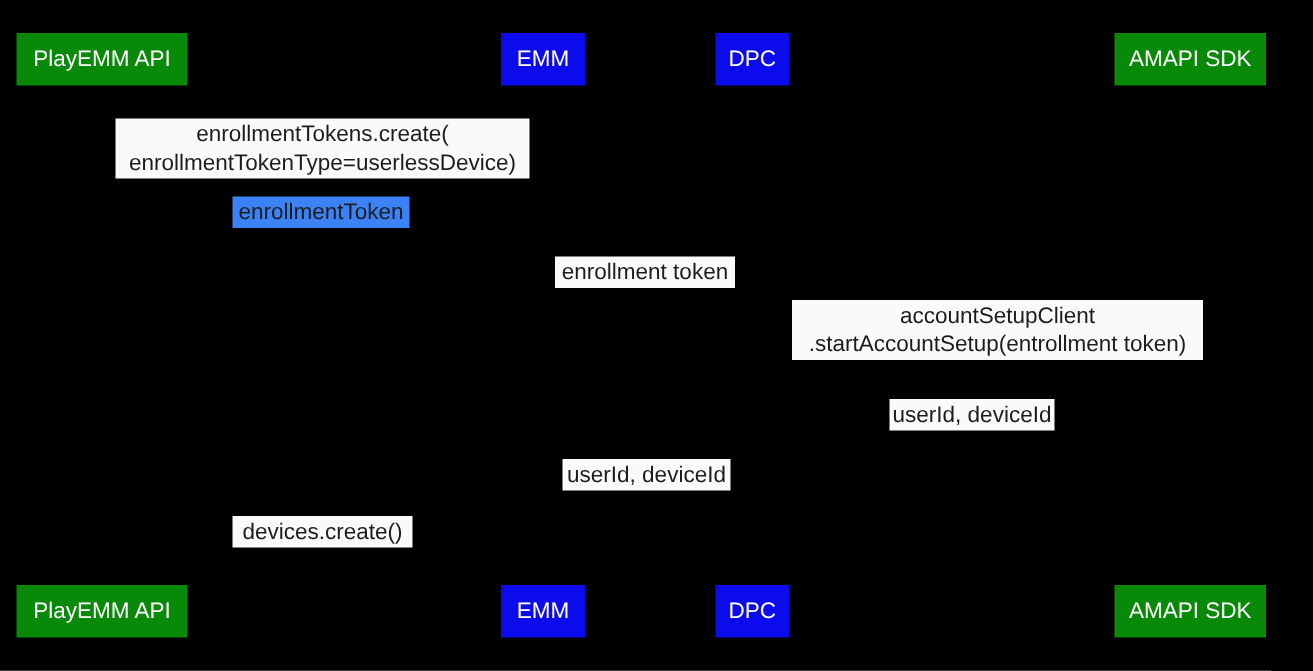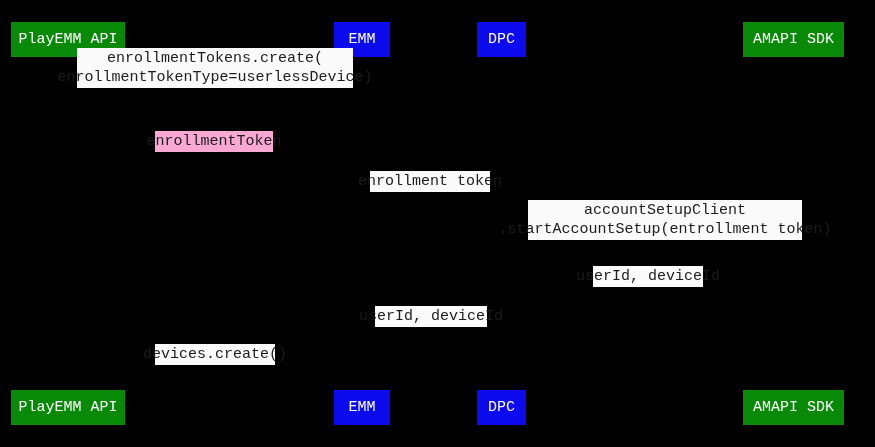--- a/index.html
+++ b/index.html
@@ -1,21 +1,21 @@
 <!DOCTYPE html>
 <html><head>
 <meta charset="utf-8">
 <style>
   html, body { margin: 0; padding: 0; }
   .stage {
     position: relative;
     width: 875px;
     height: 447px;
     background: #000000;
-    font-family: Liberation Mono, monospace;
+    font-family: Liberation Sans, sans-serif;
     overflow: hidden;
   }
   .actor {
     position: absolute;
     height: 35px;
     display: flex;
     align-items: center;
     justify-content: center;
     color: #ffffff;
     font-size: 15px;
@@ -36,24 +36,24 @@
 </head>
 <body>
 
 <div class="stage" style="background-color: rgb(0, 0, 0);">
 
   <div class="actor" style="left: 11px; top: 22px; width: 114px; background-color: rgb(8, 138, 8);">PlayEMM API</div>
   <div class="actor" style="left: 334px; top: 22px; width: 56px; background-color: rgb(11, 11, 238);">EMM</div>
   <div class="actor" style="left: 477px; top: 22px; width: 49px; background-color: rgb(11, 11, 238);">DPC</div>
   <div class="actor" style="left: 743px; top: 22px; width: 101px; background-color: rgb(8, 138, 8);">AMAPI SDK</div>
 
-  <div class="msg" style="left: 77px; top: 48px; width: 276px; height: 40px; background-color: rgb(250, 250, 250); color: rgb(28, 28, 28);">enrollmentTokens.create(
+  <div class="msg" style="left: 77px; top: 79px; width: 276px; height: 40px; background-color: rgb(250, 250, 250); color: rgb(28, 28, 28);">enrollmentTokens.create(
 enrollmentTokenType=userlessDevice)</div>
 
-  <div class="msg" style="left: 155px; top: 131px; width: 118px; height: 21px; background-color: #f9a8d4; color: rgb(28, 28, 28);">enrollmentToken</div>
+  <div class="msg" style="left: 155px; top: 131px; width: 118px; height: 21px; background-color: #3b82f6; color: rgb(28, 28, 28);">enrollmentToken</div>
 
   <div class="msg" style="left: 370px; top: 171px; width: 120px; height: 21px; background-color: rgb(250, 250, 250); color: rgb(28, 28, 28);">enrollment token</div>
 
   <div class="msg" style="left: 528px; top: 200px; width: 274px; height: 40px; background-color: rgb(250, 250, 250); color: rgb(28, 28, 28);">accountSetupClient
 .startAccountSetup(entrollment token)</div>
 
   <div class="msg" style="left: 593px; top: 266px; width: 110px; height: 21px; background-color: rgb(250, 250, 250); color: rgb(28, 28, 28);">userId, deviceId</div>
 
   <div class="msg" style="left: 375px; top: 306px; width: 112px; height: 21px; background-color: rgb(250, 250, 250); color: rgb(28, 28, 28);">userId, deviceId</div>
 

